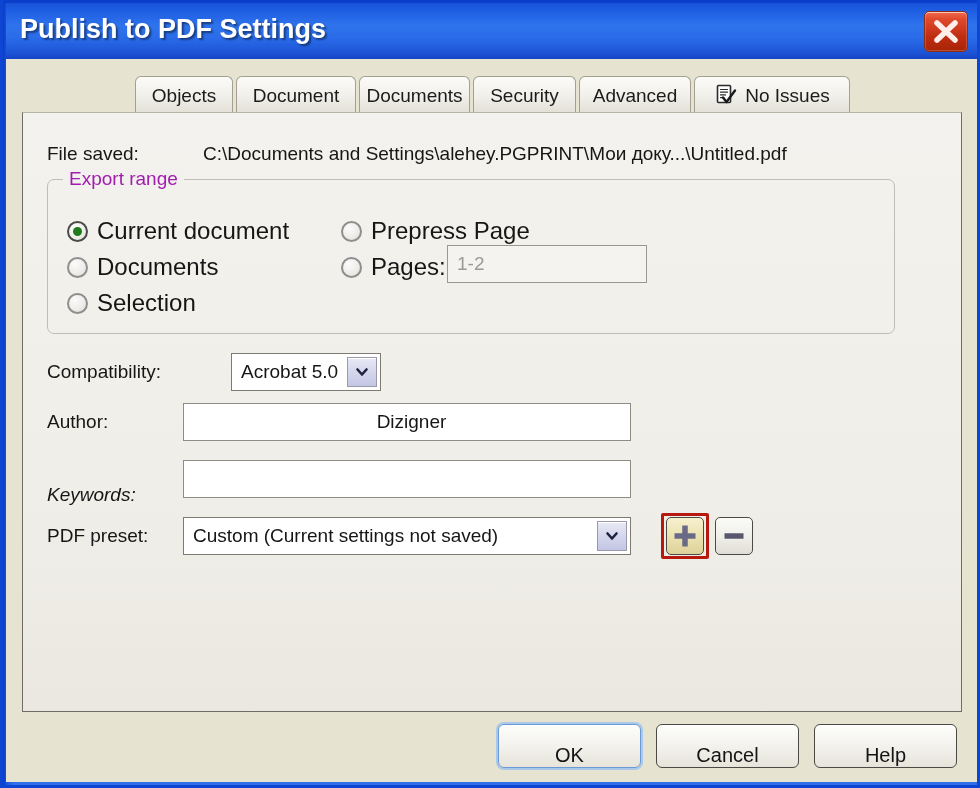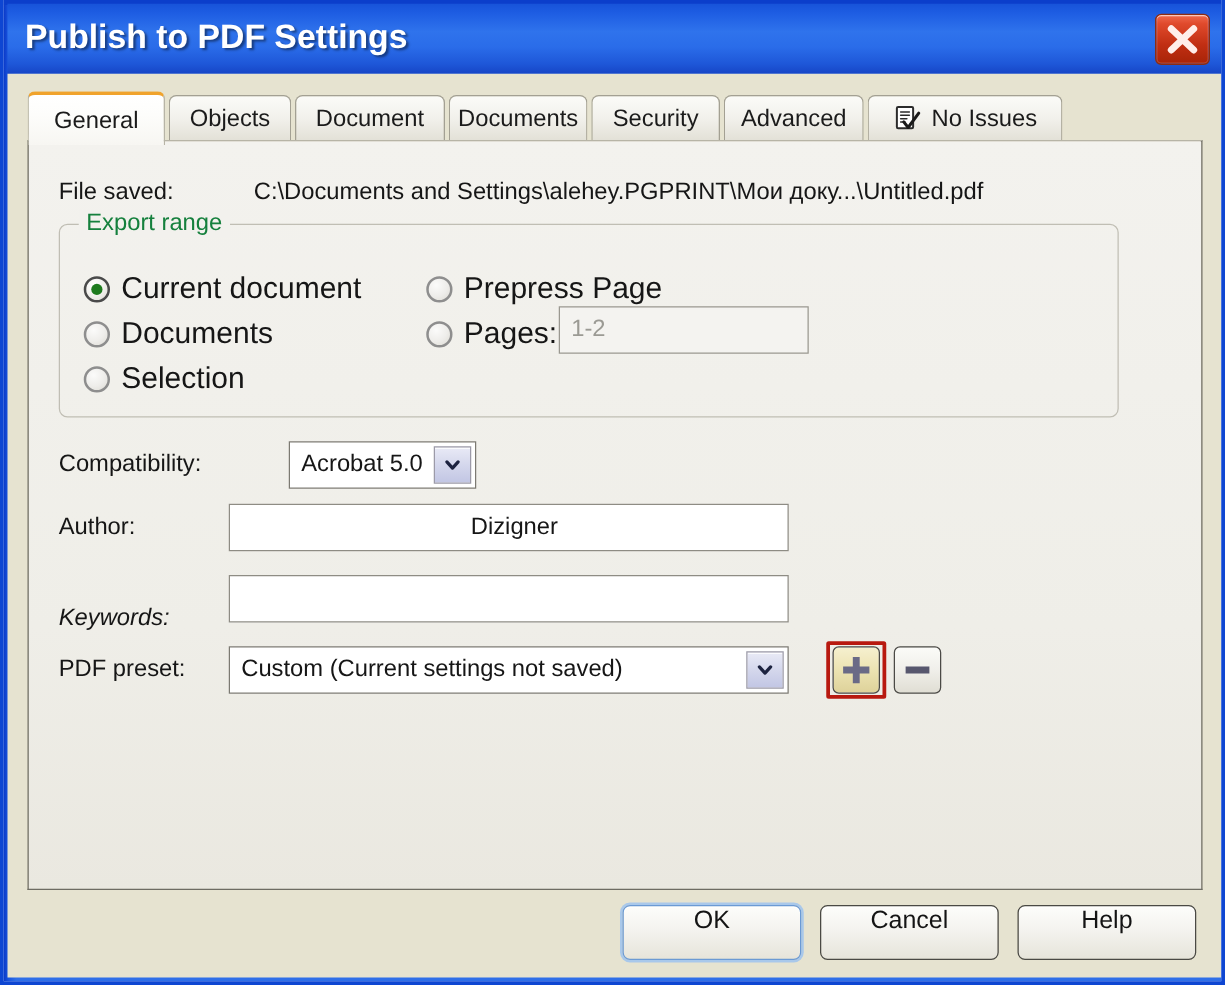--- a/index.html
+++ b/index.html
@@ -161,21 +161,21 @@
     box-sizing: border-box;
     border: 1px solid #c0beb4;
     border-radius: 7px;
     background: transparent;
   }
   #export-group-title {
     position: absolute;
     left: 40px;
     top: 55px;
     font-size: 19px;
-    color: #15803d;
+    color: #a21caf;
     background: #f2f1ed;
     padding: 0 6px;
     white-space: nowrap;
   }
 
   
   .radio {
     position: absolute;
     display: flex;
     align-items: center;
@@ -288,21 +288,21 @@
 
   
   .dlgbtn {
     position: absolute;
     box-sizing: border-box;
     height: 44px;
     border: 1px solid #4a4944;
     border-radius: 6px;
     background: linear-gradient(to bottom, #fdfdfb 0%, #f4f3ef 45%, #e6e4da 100%);
     display: flex;
-    align-items: flex-start;
+    align-items: flex-end;
     justify-content: center;
     font-size: 20px;
     color: #141414;
     cursor: pointer;
     box-shadow: inset 0 1px 0 #ffffff;
   }
   .dlgbtn.default {
     border: 1px solid #6b9ad4;
     box-shadow: 0 0 0 2px #a9c8ea, inset 0 1px 0 #ffffff;
   }
@@ -318,23 +318,20 @@
       <svg width="42" height="39" viewBox="0 0 42 39">
         <path d="M12 11 L30 28 M30 11 L12 28" stroke="#ffeeea" stroke-width="5.5" stroke-linecap="round" fill="none"></path>
       </svg>
     </div>
   </div>
 
   <div id="dialog-body">
 
     <div id="tabstrip">
 
-      <div class="tab active" style="left:0px;width:110px;">
-        <span class="tab-label">General</span>
-      </div>
 
       <div class="tab" style="left:113px;width:98px;">
         <span class="tab-label">Objects</span>
       </div>
 
       <div class="tab" style="left:214px;width:120px;">
         <span class="tab-label">Document</span>
       </div>
 
       <div class="tab" style="left:337px;width:111px;">

